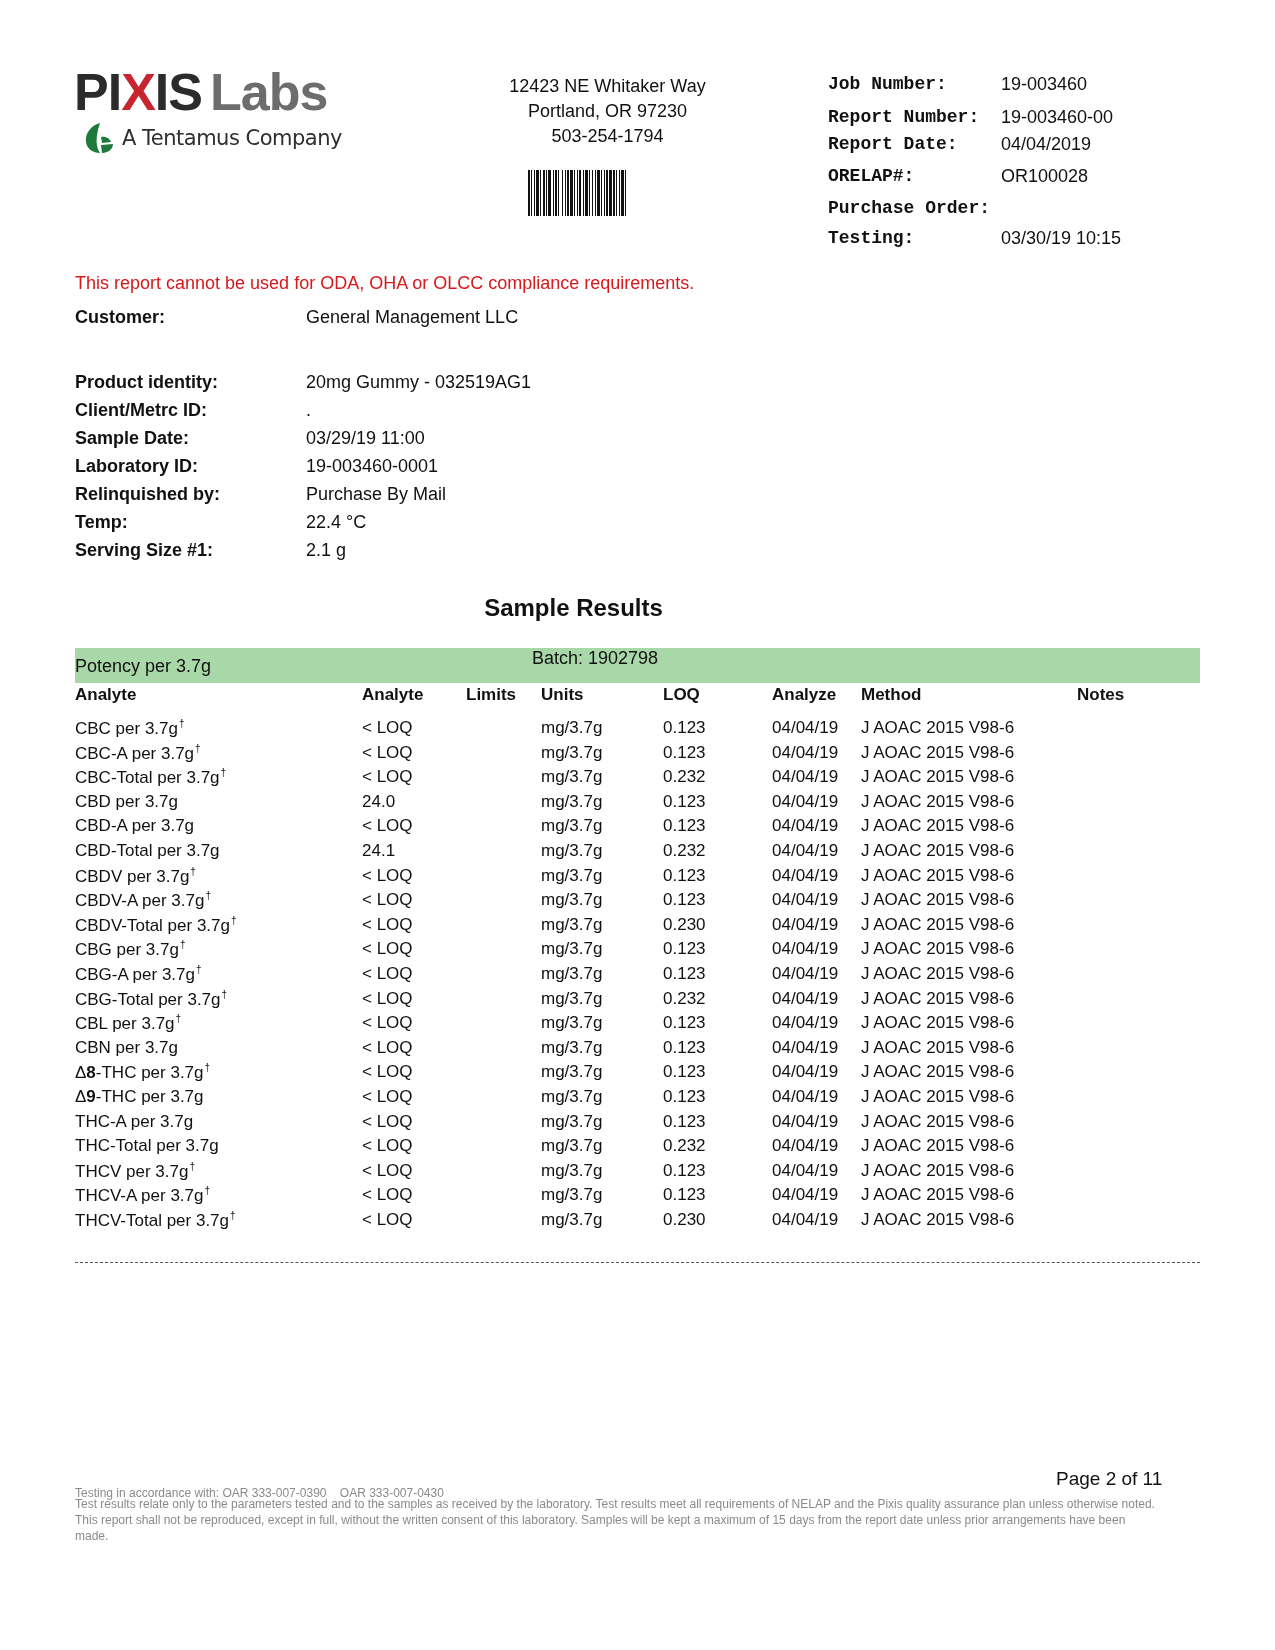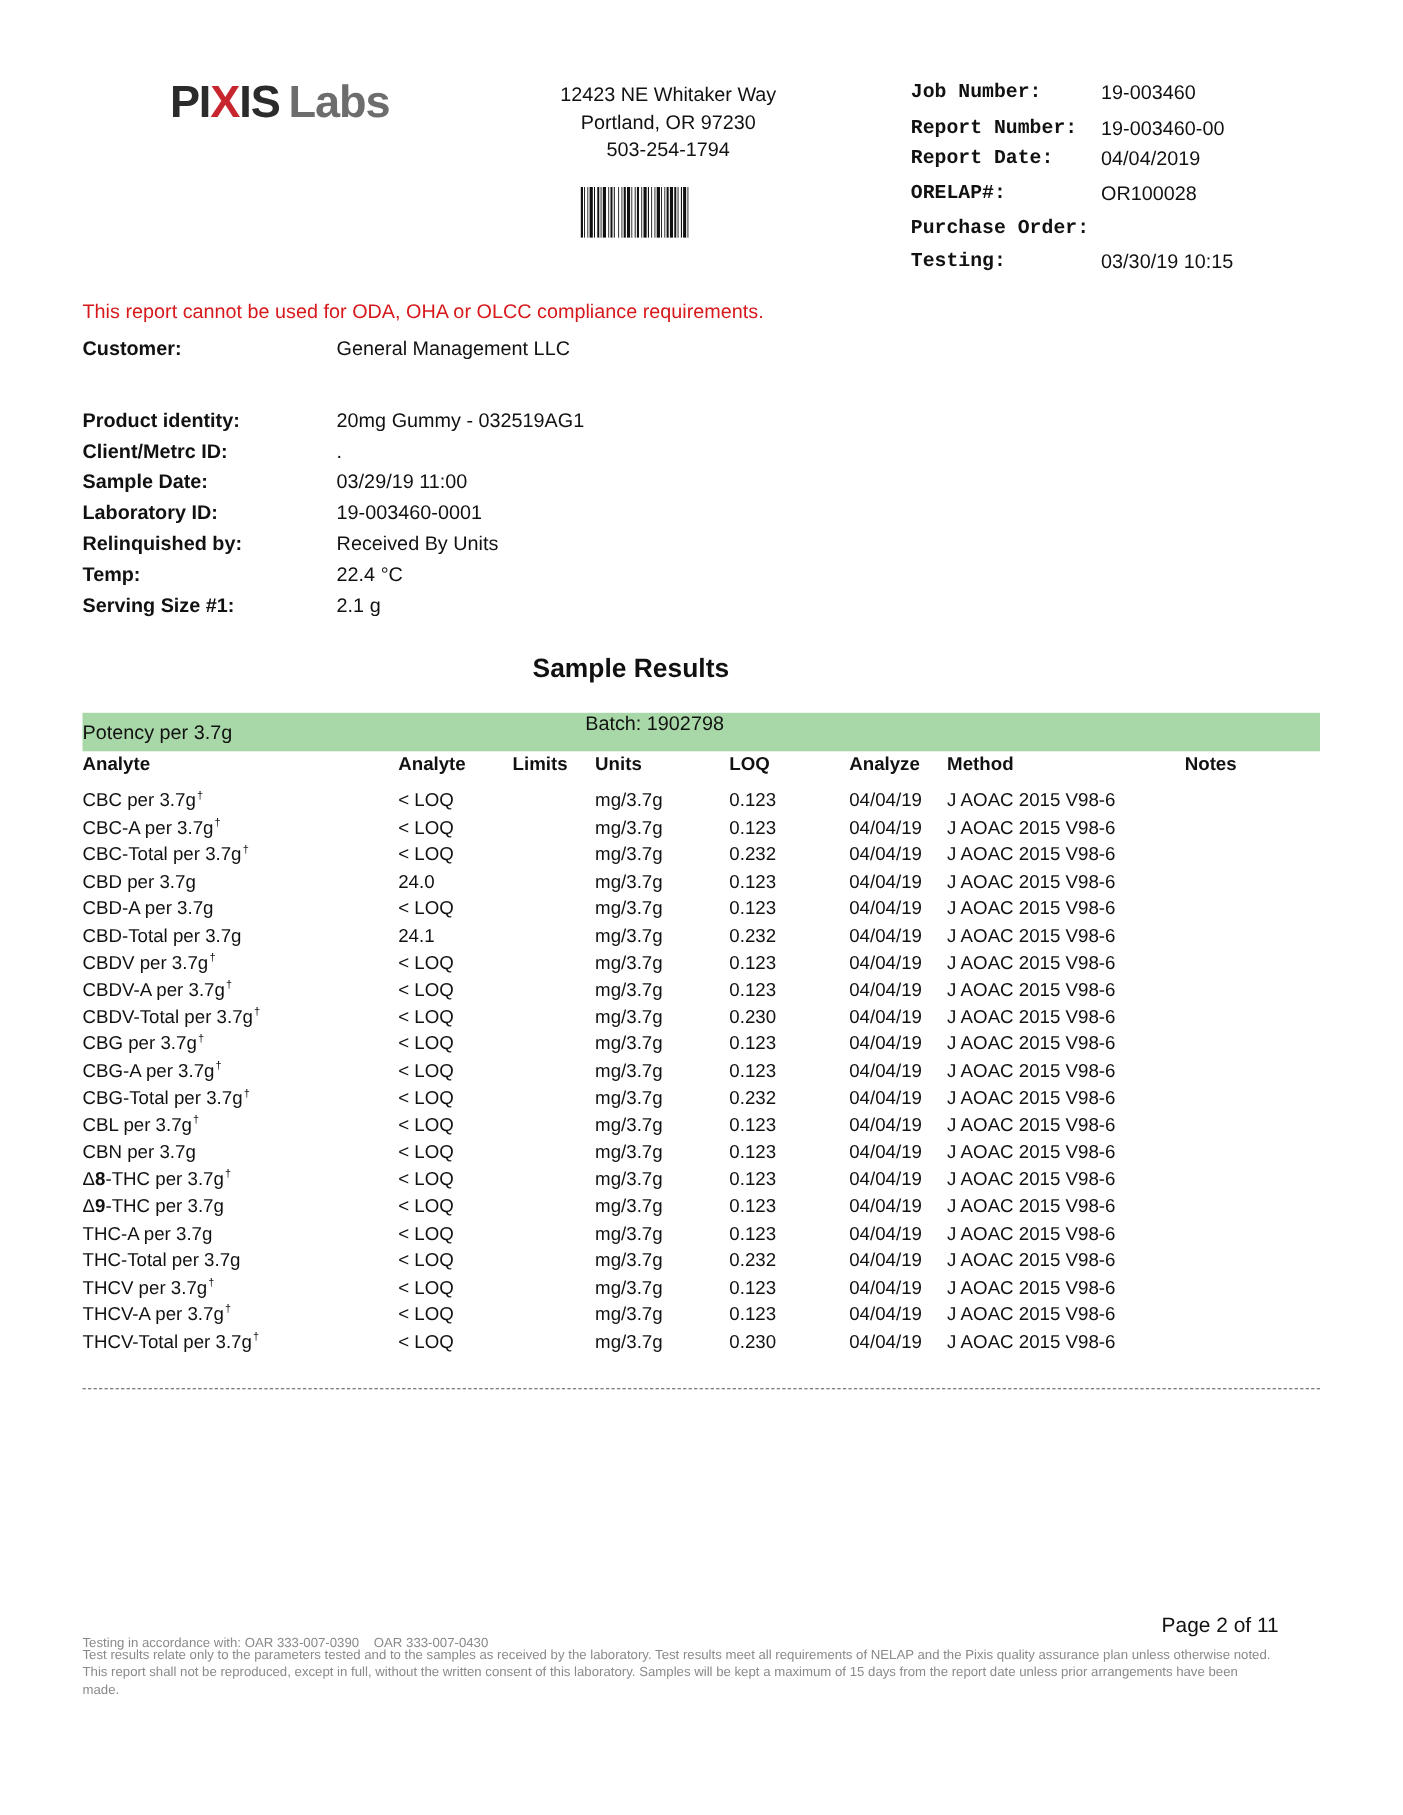--- a/index.html
+++ b/index.html
@@ -2,21 +2,21 @@
 <html><head>
 <meta charset="utf-8">
 <style>
   html, body { margin: 0; padding: 0; background: #ffffff; }
   body { width: 1275px; height: 1650px; position: relative; overflow: hidden;
          font-family: "Liberation Sans", sans-serif; color: #111; }
   .abs { position: absolute; }
 
   
   .logo { left: 74px; top: 66px; width: 280px; height: 100px; }
-  .logo-main { font-family: "Liberation Sans", sans-serif; font-weight: bold; font-size: 41px; line-height: 52px; letter-spacing: -1px; white-space: nowrap; text-align: right; }
+  .logo-main { font-family: "Liberation Sans", sans-serif; font-weight: bold; font-size: 52px; line-height: 52px; letter-spacing: -1px; white-space: nowrap; }
   .logo-main .pi { color: #2b2b2b; }
   .logo-main .x { color: #c8262f; }
   .logo-main .s { color: #2b2b2b; }
   .logo-main .labs { color: #6d6d6d; font-weight: bold; margin-left: 8px; }
   .logo-sub { position: absolute; left: 8px; top: 54px; display: flex; align-items: center; }
   .logo-sub svg { width: 36px; height: 36px; }
   .logo-sub span { font-size: 21px; color: #2f2f2f; margin-left: 4px; font-family: "DejaVu Sans", sans-serif; letter-spacing: -0.5px; }
 
   
   .address { left: 480px; top: 74px; width: 255px; text-align: center; font-size: 18px; line-height: 25px; color: #111; }
@@ -63,20 +63,28 @@
   .disclaimer { left: 75px; top: 1496px; width: 1080px; font-size: 12px; line-height: 16px; color: #8a8a8a; }
   .testing { left: 75px; top: 1486px; font-size: 12px; color: #8a8a8a; white-space: pre; }
 </style>
 </head>
 <body>
 
 <div class="abs logo">
   <div class="logo-main">
     <span class="pi">PI</span><span class="x">X</span><span class="s">IS</span><span class="labs">Labs</span>
   </div>
+  <div class="logo-sub">
+    <svg viewBox="0 0 36 36">
+      <path d="M18 3 C8 6 3 14 4 22 C5 29 11 33 18 33 C14 27 13 18 18 3 Z" fill="#1e7a3c"></path>
+      <path d="M19 17 C24 16 28 19 29 22 L20 23 Z" fill="#1e7a3c"></path>
+      <path d="M19 25 L31 24 C31 29 26 33 20 33 Z" fill="#1e7a3c"></path>
+    </svg>
+    <span>A Tentamus Company</span>
+  </div>
 </div>
 
 <div class="abs address">
   <div>12423 NE Whitaker Way</div>
   <div>Portland, OR 97230</div>
   <div>503-254-1794</div>
 </div>
 
 <div class="abs barcode" id="barcode">
     <i style="width: 2px; background: rgb(17, 17, 17);"></i>
@@ -192,21 +200,21 @@
 <div class="info-row" style="top:428px">
     <span class="k">Sample Date:</span>
     <span>03/29/19 11:00</span>
   </div>
 <div class="info-row" style="top:456px">
     <span class="k">Laboratory ID:</span>
     <span>19-003460-0001</span>
   </div>
 <div class="info-row" style="top:484px">
     <span class="k">Relinquished by:</span>
-    <span>Received By Units</span>
+    <span>Purchase By Mail</span>
   </div>
 <div class="info-row" style="top:512px">
     <span class="k">Temp:</span>
     <span>22.4 °C</span>
   </div>
 <div class="info-row" style="top:540px">
     <span class="k">Serving Size #1:</span>
     <span>2.1 g</span>
   </div>
 

